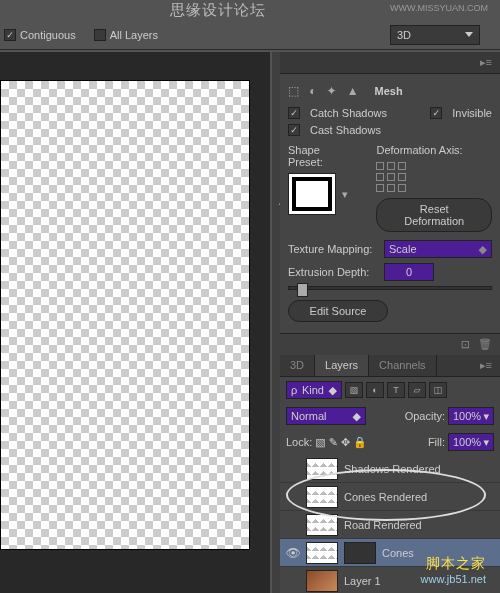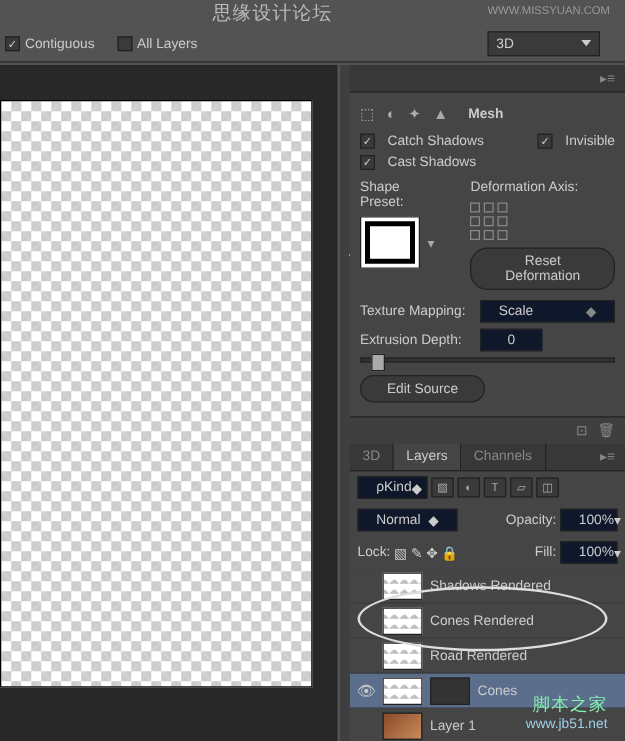--- a/index.html
+++ b/index.html
@@ -16,40 +16,40 @@
 .toolstrip{position:absolute;top:52px;left:272px;width:28px;bottom:0;background:#3f3f3f;border-right:1px solid #222;padding-top:10px}
 .tool{width:24px;height:24px;margin:6px auto;display:flex;align-items:center;justify-content:center;color:#aaa;font-size:14px}
 .panel-tabs{display:flex;background:#383838;height:22px;border-bottom:1px solid #222}
 .tab{padding:4px 10px;background:#454545;border-right:1px solid #222}
 .tab.inactive{background:#383838;color:#888}
 .panel-body{padding:6px 8px}
 .icon-row{display:flex;gap:10px;padding:4px 0;align-items:center}
 .icon-row span{color:#aaa;font-size:12px}
 .row{display:flex;align-items:center;margin:5px 0;gap:6px}
 .btn{background:#3a3a3a;border:1px solid #222;padding:4px 12px;text-align:center;border-radius:14px}
-.input{background:#0f172a;border:1px solid #222;padding:2px 14px;height:18px;display:flex;align-items:center;justify-content:space-between}
+.input{background:#4c1d95;border:1px solid #222;padding:2px 4px;height:18px;display:flex;align-items:center;justify-content:space-between}
 .thumb{width:48px;height:42px;background:#fff;border:1px solid #222;position:relative}
 .thumb:after{content:"";position:absolute;inset:3px;border:4px solid #000}
 .dots-grid{display:grid;grid-template-columns:repeat(3,8px);gap:3px}
 .dots-grid div{width:8px;height:8px;border:1px solid #888}
 .slider{flex:1;height:4px;background:#333;border:1px solid #222;position:relative}
 .slider:after{content:"";position:absolute;left:8px;top:-4px;width:9px;height:12px;background:#aaa;border:1px solid #222}
 .sect-foot{display:flex;justify-content:flex-end;gap:8px;padding:4px 8px;border-top:1px solid #222;background:#3f3f3f}
 .sect-foot span{color:#888;font-size:11px}
 .layers{background:#454545}
 .layers .filters{display:flex;gap:3px;padding:4px 6px;align-items:center}
 .mini{width:18px;height:16px;background:#3a3a3a;border:1px solid #222;display:flex;align-items:center;justify-content:center;font-size:9px;color:#aaa}
 .layer-row{display:flex;align-items:center;height:28px;border-bottom:1px solid #383838;background:#454545}
 .layer-row.sel-row{background:#5b6e8c}
 .eye{width:26px;display:flex;align-items:center;justify-content:center;color:#ccc;font-size:12px}
 .lthumb{width:32px;height:22px;background:#fff;border:1px solid #222;margin-right:6px;background-image:linear-gradient(45deg,#bbb 25%,transparent 25%),linear-gradient(-45deg,#bbb 25%,transparent 25%);background-size:8px 8px}
 .lthumb.img{background:linear-gradient(135deg,#8b4a2a,#c88a5a)}
 .circle{position:absolute;border:2px solid #ddd;border-radius:50%;width:200px;height:52px;pointer-events:none}
 .watermark{position:absolute;bottom:8px;right:14px;text-align:right}
-.watermark .a{color:#86efac;font-size:14px;letter-spacing:1px}
+.watermark .a{color:#fde047;font-size:14px;letter-spacing:1px}
 .watermark .b{color:#a0d0e8;font-size:11px}
 </style>
 </head>
 <body>
 
 <div class="top-text">思缘设计论坛</div>
 <div class="top-url">WWW.MISSYUAN.COM</div>
 
 <div class="opt-bar">
   <span class="chk">✓</span>

